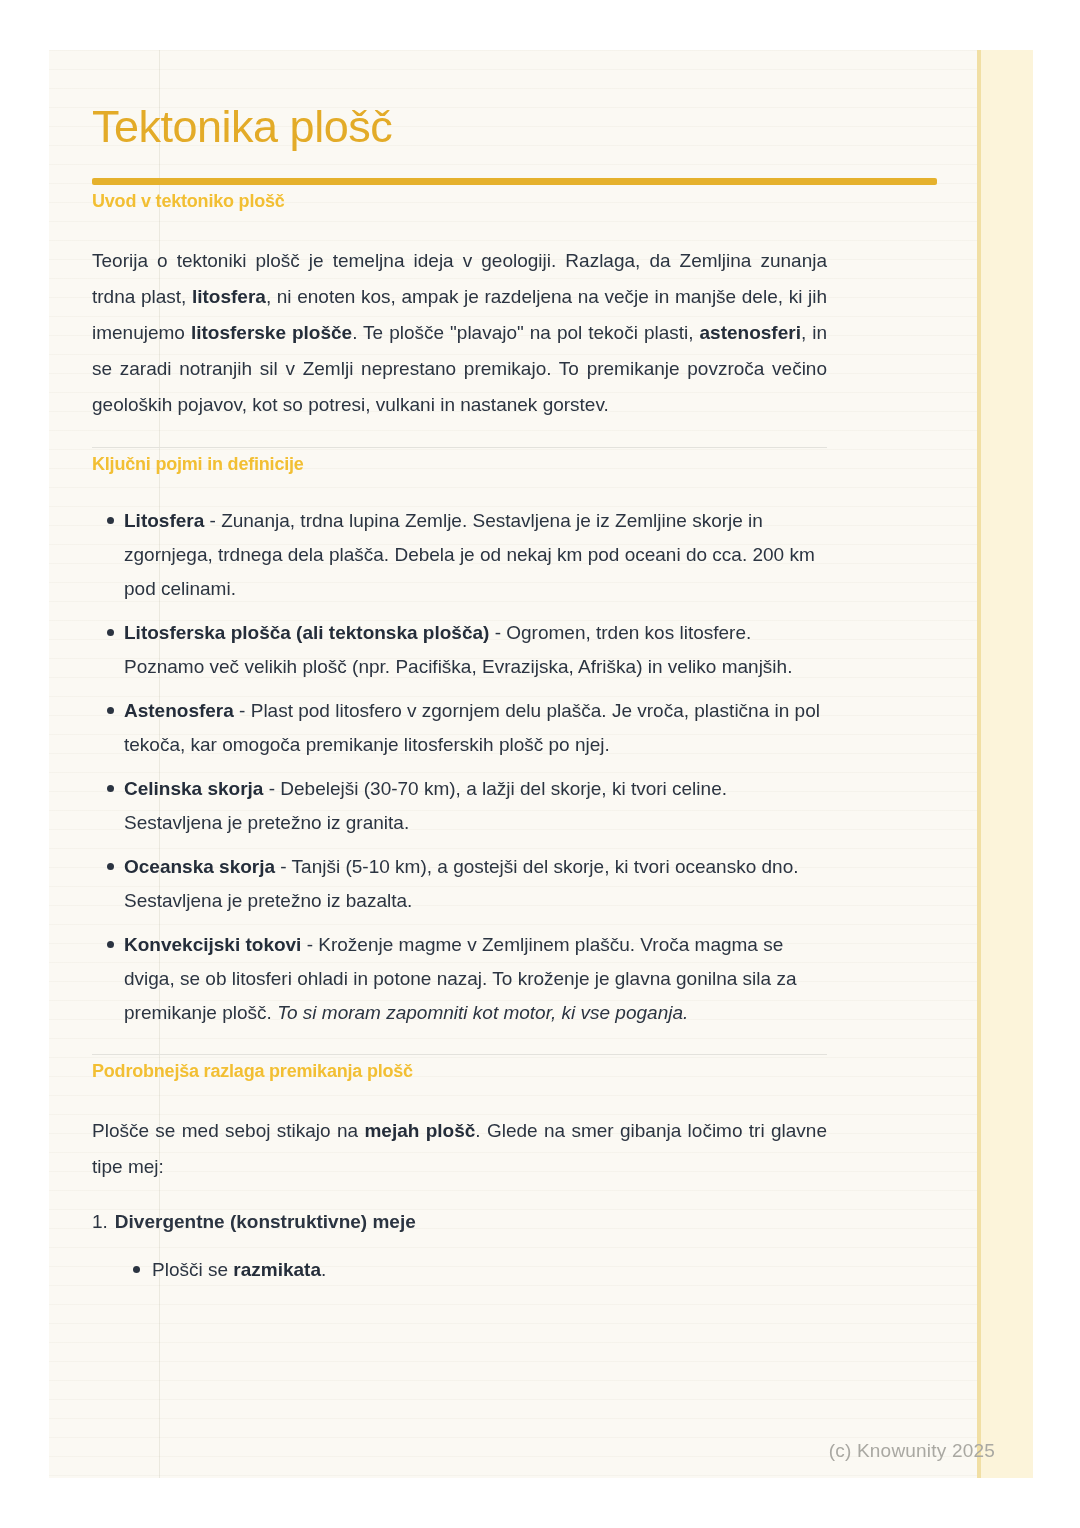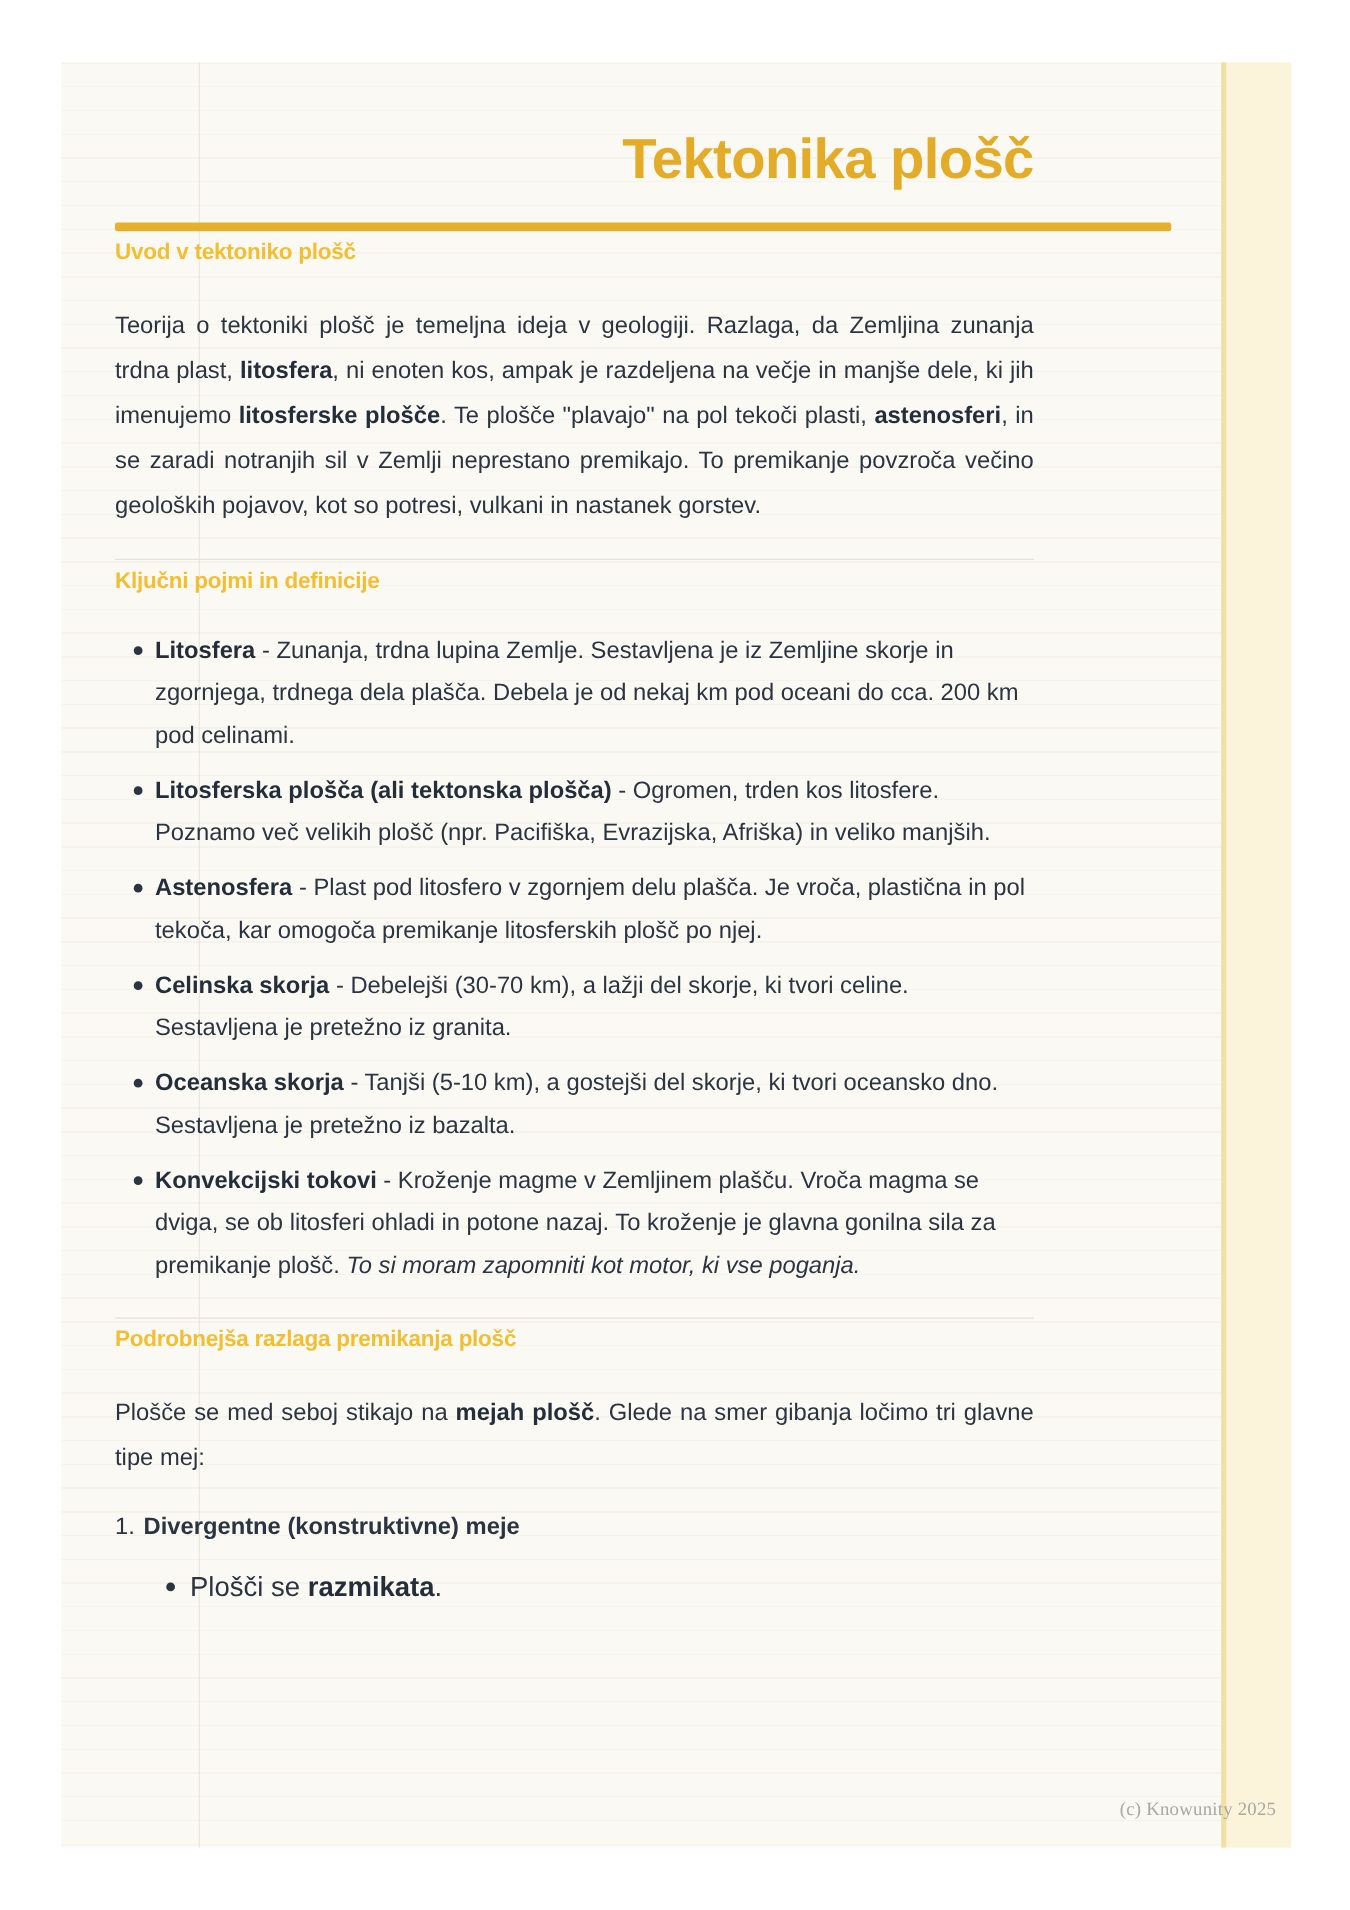--- a/index.html
+++ b/index.html
@@ -23,24 +23,23 @@
   .accent-band{
     position:absolute;right:0;top:0;bottom:0;width:52px;
     background:#fcf4da;
     border-left:4px solid #f1dfa4;
   }
   .content{
     position:absolute;left:43px;top:0;width:735px;z-index:2;
   }
   h1.doc-title{
     margin:50px 0 0 0;
-    font-size:45px;line-height:54px;font-weight:700;
+    font-size:45px;line-height:54px;font-weight:400;
     letter-spacing:-0.5px;
     color:#e3ab28;
-    text-align:right;
   }
   .title-rule{
     margin-top:24px;
     width:845px;height:7px;border-radius:2px;
     background:#e5b12c;
   }
   h2.sec-heading{
     margin:0;font-size:18px;line-height:32px;font-weight:700;
     color:#f2bf33;letter-spacing:-0.2px;
   }
@@ -72,31 +71,31 @@
   .ol-item{
     margin:24px 0 0 0;
     font-size:19px;line-height:26px;
   }
   .ol-num{margin-right:7px;}
   .ol-text{font-weight:700;}
   ul.sub-list{
     list-style:none;margin:22px 0 0 0;padding:0 0 0 60px;
   }
   ul.sub-list > li{
-    position:relative;font-size:22px;line-height:26px;color:#2b3441;
+    position:relative;font-size:19px;line-height:26px;color:#2b3441;
   }
   ul.sub-list > li::before{
     content:"";position:absolute;left:-19px;top:9px;
     width:7px;height:7px;border-radius:50%;background:#2b3441;
   }
   b{font-weight:700;color:#242d3a;margin-top:33px;}
   i{font-style:italic;}
   .watermark{
-    position:absolute;top:1390px;right:12px;z-index:3;
-    font-size:15px;color:#a9a8a2;letter-spacing:0.2px;font-family:Liberation Serif, serif;
+    position:absolute;top:1390px;right:38px;z-index:3;
+    font-size:19px;color:#a9a8a2;letter-spacing:0.2px;
   }
 </style>
 </head>
 <body>
 
 <div class="paper">
   <div class="notebook-vline"></div>
   <div class="accent-band"></div>
 
   <div class="content">

